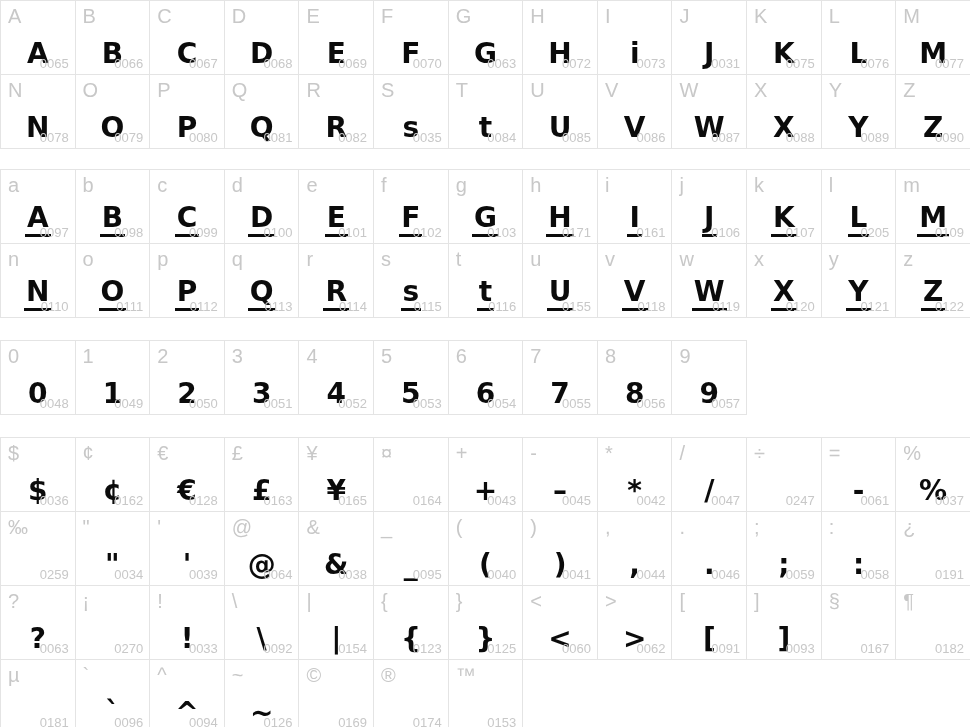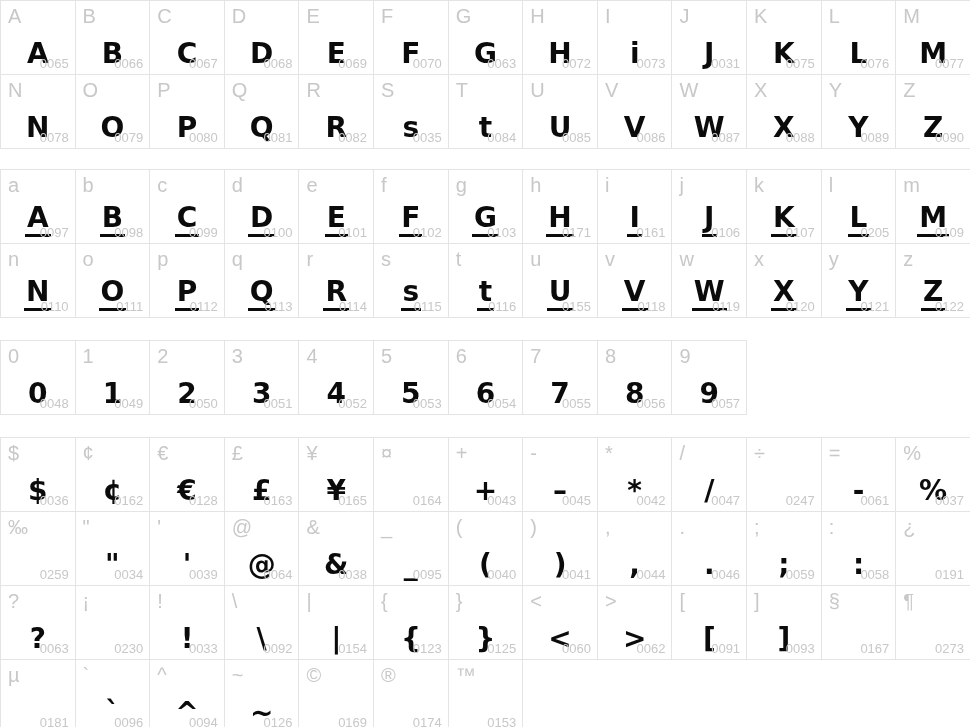--- a/index.html
+++ b/index.html
@@ -509,21 +509,21 @@
         <span class="num">0191</span>
       </div>
       <div class="cell">
         <span class="ref">?</span>
         <span class="glyph"><span class="g">?</span></span>
         <span class="num">0063</span>
       </div>
       <div class="cell">
         <span class="ref">¡</span>
         <span class="glyph"><span class="g"></span></span>
-        <span class="num">0230</span>
+        <span class="num">0270</span>
       </div>
       <div class="cell">
         <span class="ref">!</span>
         <span class="glyph"><span class="g">!</span></span>
         <span class="num">0033</span>
       </div>
       <div class="cell">
         <span class="ref">\</span>
         <span class="glyph"><span class="g">\</span></span>
         <span class="num">0092</span>
@@ -564,21 +564,21 @@
         <span class="num">0093</span>
       </div>
       <div class="cell">
         <span class="ref">§</span>
         <span class="glyph"><span class="g"></span></span>
         <span class="num">0167</span>
       </div>
       <div class="cell">
         <span class="ref">¶</span>
         <span class="glyph"><span class="g"></span></span>
-        <span class="num">0273</span>
+        <span class="num">0182</span>
       </div>
       <div class="cell">
         <span class="ref">µ</span>
         <span class="glyph"><span class="g"></span></span>
         <span class="num">0181</span>
       </div>
       <div class="cell">
         <span class="ref">`</span>
         <span class="glyph"><span class="g">`</span></span>
         <span class="num">0096</span>

